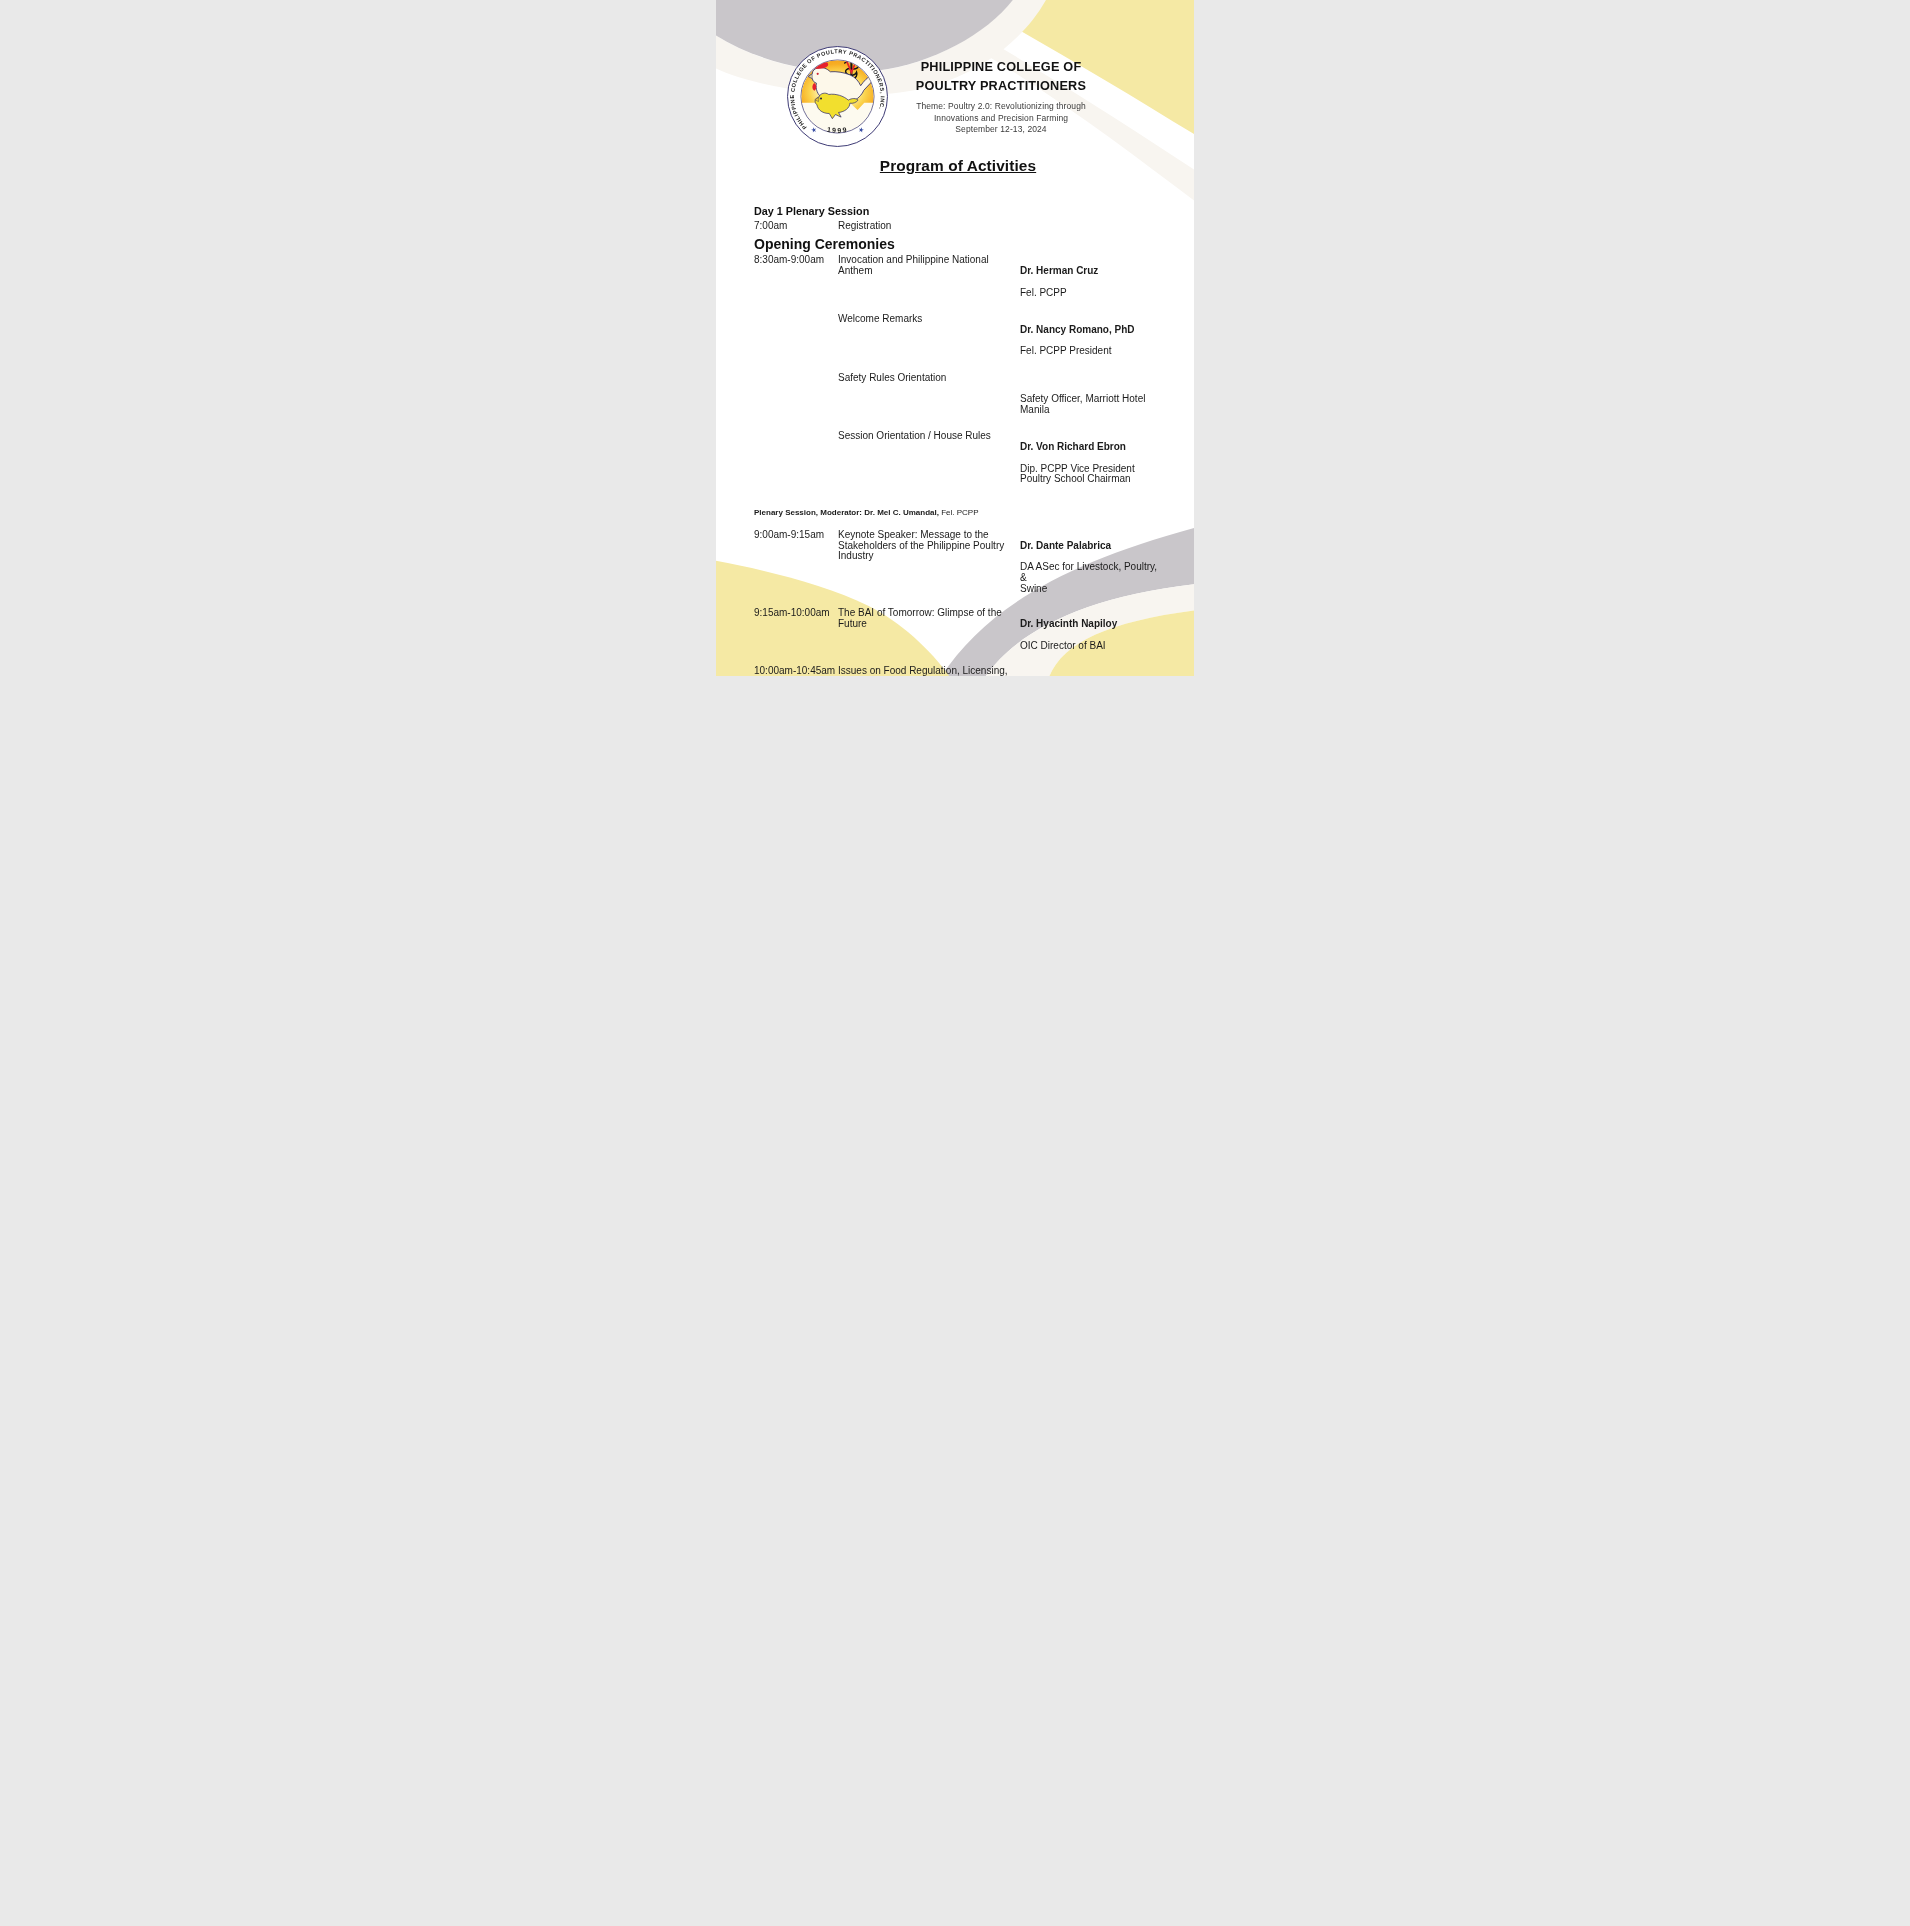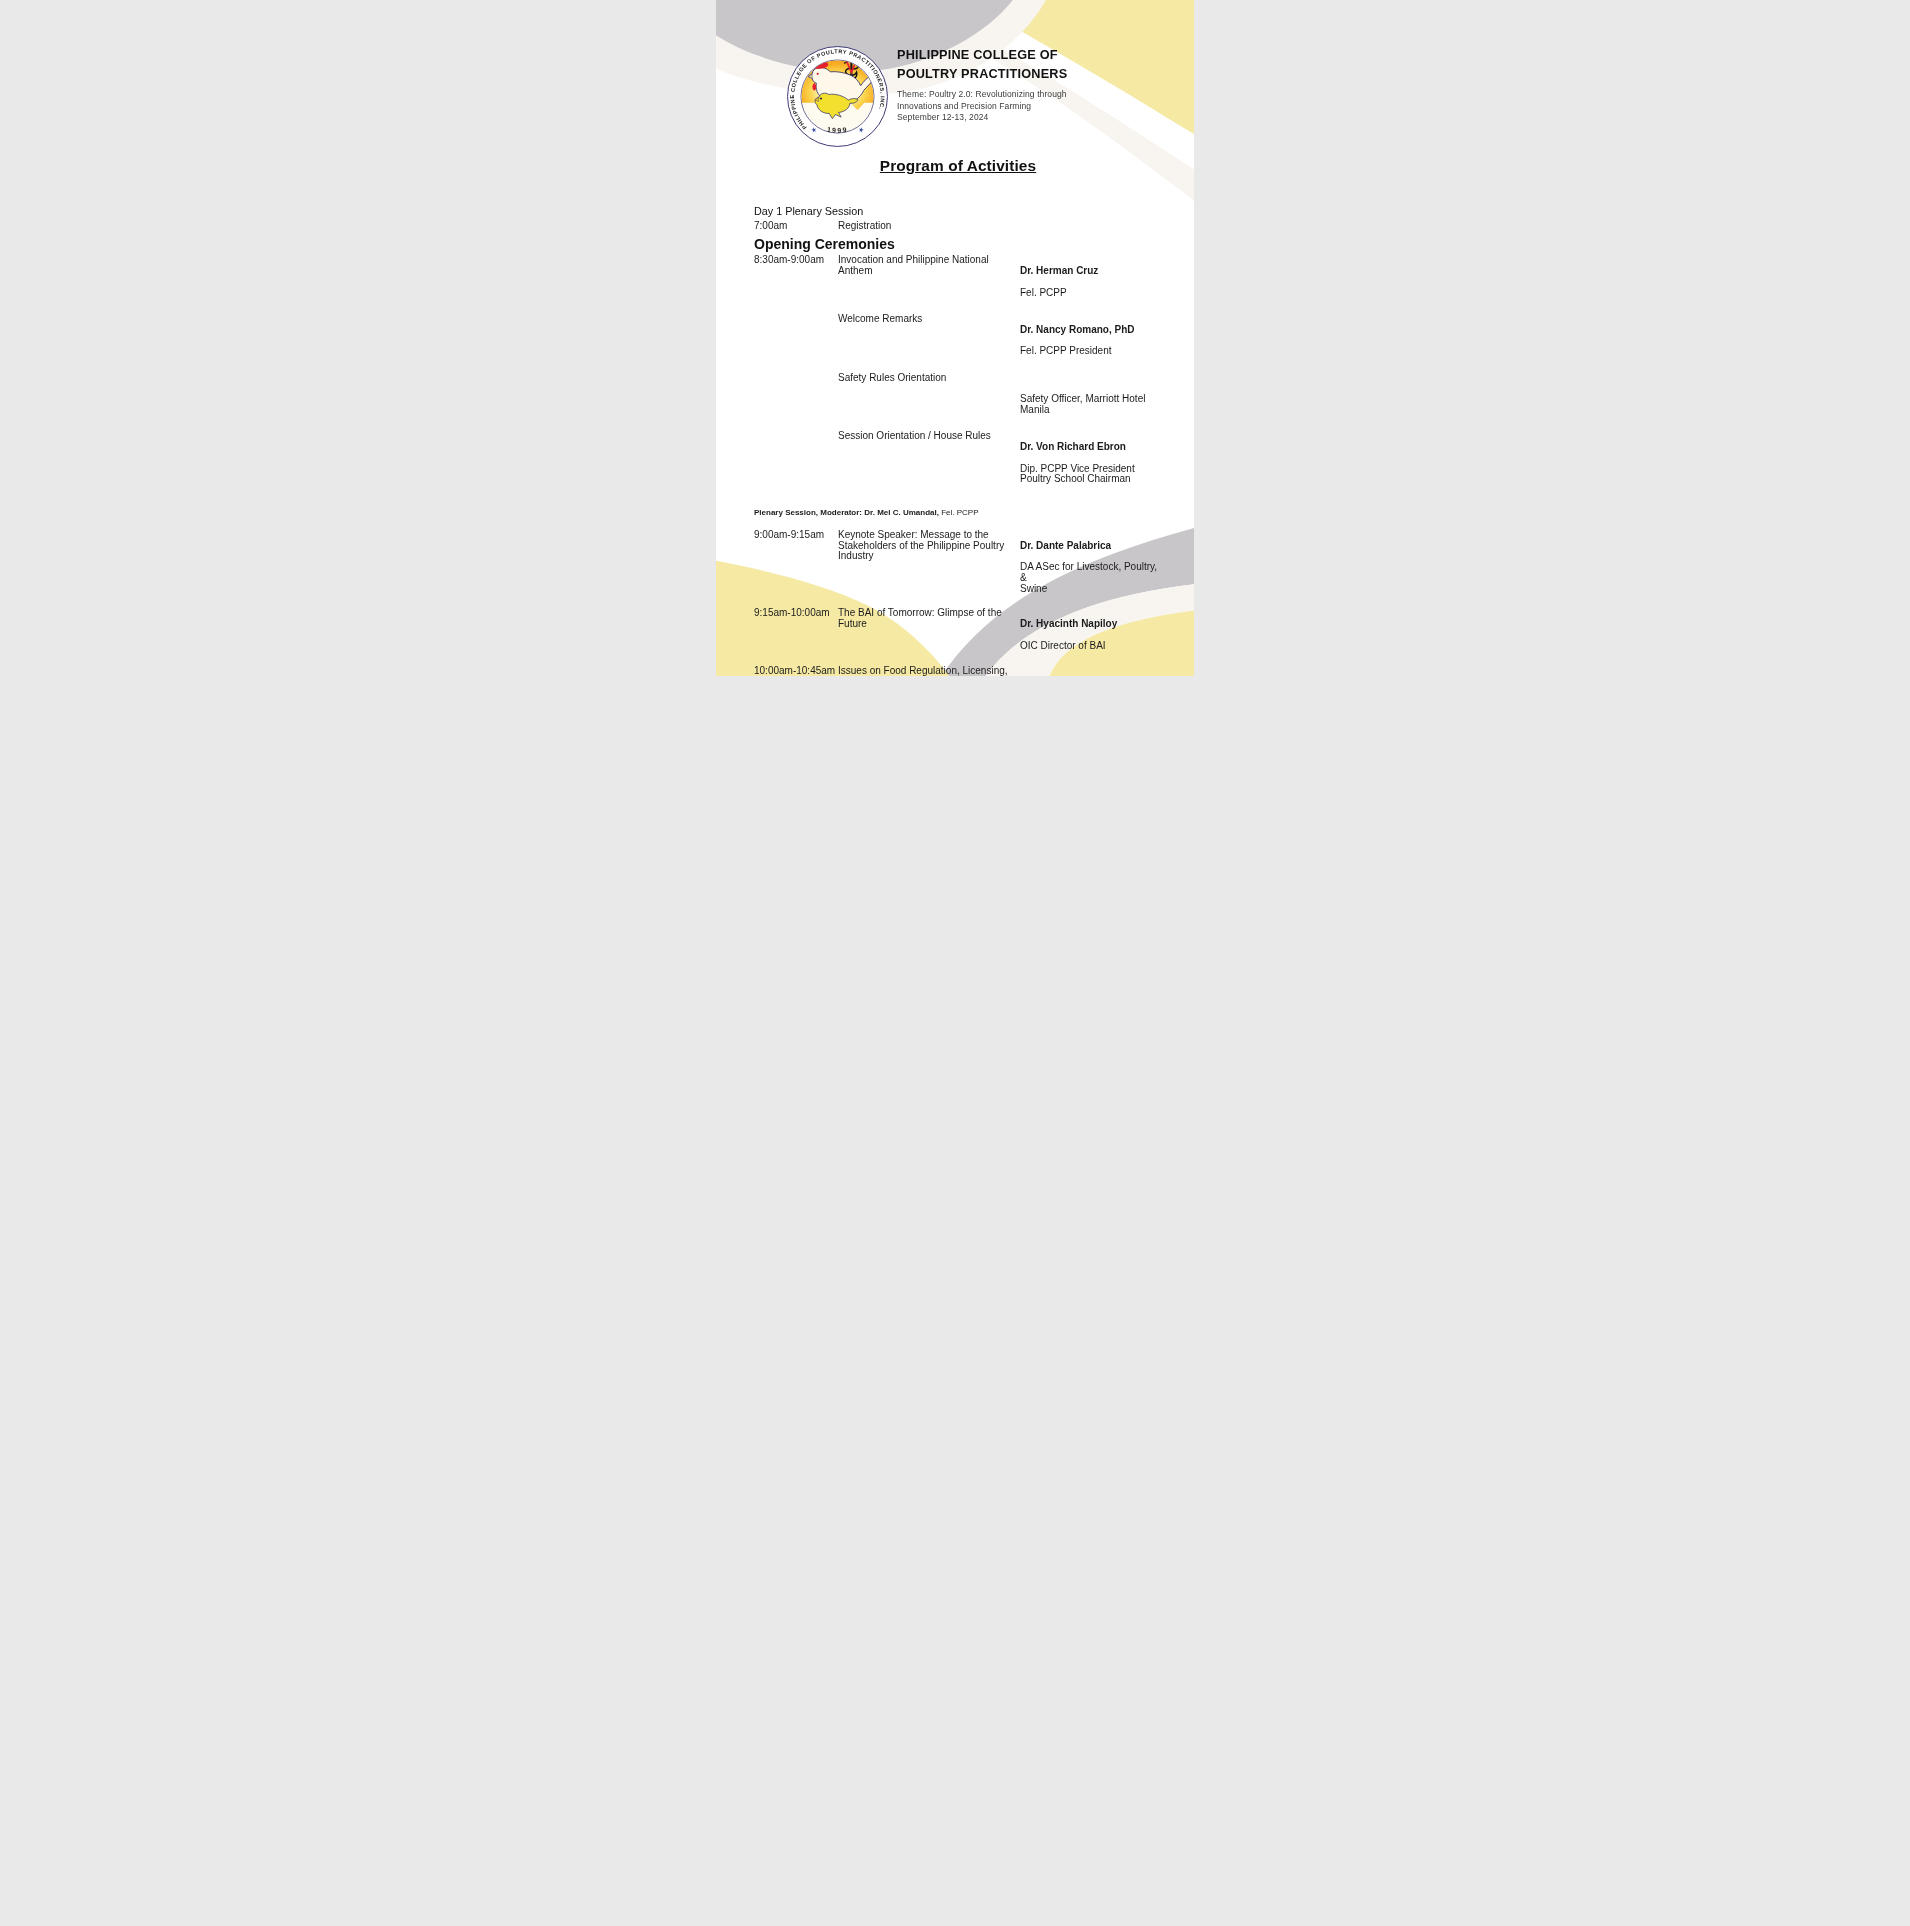--- a/index.html
+++ b/index.html
@@ -6,35 +6,35 @@
   * { box-sizing:border-box; }
   .page {
     position:relative; width:478px; height:676px; margin:0 auto;
     background:#ffffff; overflow:hidden;
     font-family:"Liberation Sans", sans-serif; color:#1b1b1b;
   }
   .bg { position:absolute; inset:0; width:100%; height:100%; }
 
   
   .logo { position:absolute; left:70px; top:45px; width:103px; height:103px; }
-  .org-block { position:absolute; left:181px; top:46px; width:208px; text-align:left; }
+  .org-block { position:absolute; left:181px; top:58px; width:208px; text-align:center; }
   .org-name {
     font-size:12.7px; line-height:19px; font-weight:bold; letter-spacing:0.2px;
     color:#121212; white-space:pre-line;
   }
   .org-theme {
     margin-top:5px; font-size:8.5px; line-height:11.6px; letter-spacing:0.1px;
     color:#3a3a3a; white-space:pre-line;
   }
 
   
   .content { position:absolute; left:38px; top:157px; width:408px; }
   .doc-title { font-size:15.4px; line-height:17.7px; font-weight:bold; text-align:center;
     margin:0 0 30px 0; color:#111; letter-spacing:0.1px;text-decoration:underline; }
-  .day-heading { font-size:10.8px; line-height:12.3px; font-weight:normal; margin:0 0 4.2px 0; color:#111; }
+  .day-heading { font-size:10.8px; line-height:12.3px; font-weight:bold; margin:0 0 4.2px 0; color:#111; }
   .sub-heading { font-size:14px; line-height:9.2px; font-weight:bold; margin:0; color:#111; }
   .opening-heading { margin:7.7px 0 6.5px 0; }
   .moderator { margin:12px 0 0 0; font-size:8px; line-height:9.2px; }
   .moderator .mod-bold { font-weight:bold; }
   .moderator .mod-rest { font-weight:normal; }
 
   .row { display:grid; grid-template-columns:84px 182px minmax(0,1fr); margin:0 0 4.6px 0; }
   .row.tight { margin-bottom:3.1px; }
   .cell { font-size:10px; line-height:10.8px; white-space:pre-line; }
   .speaker-name { display:block; font-weight:bold; }

